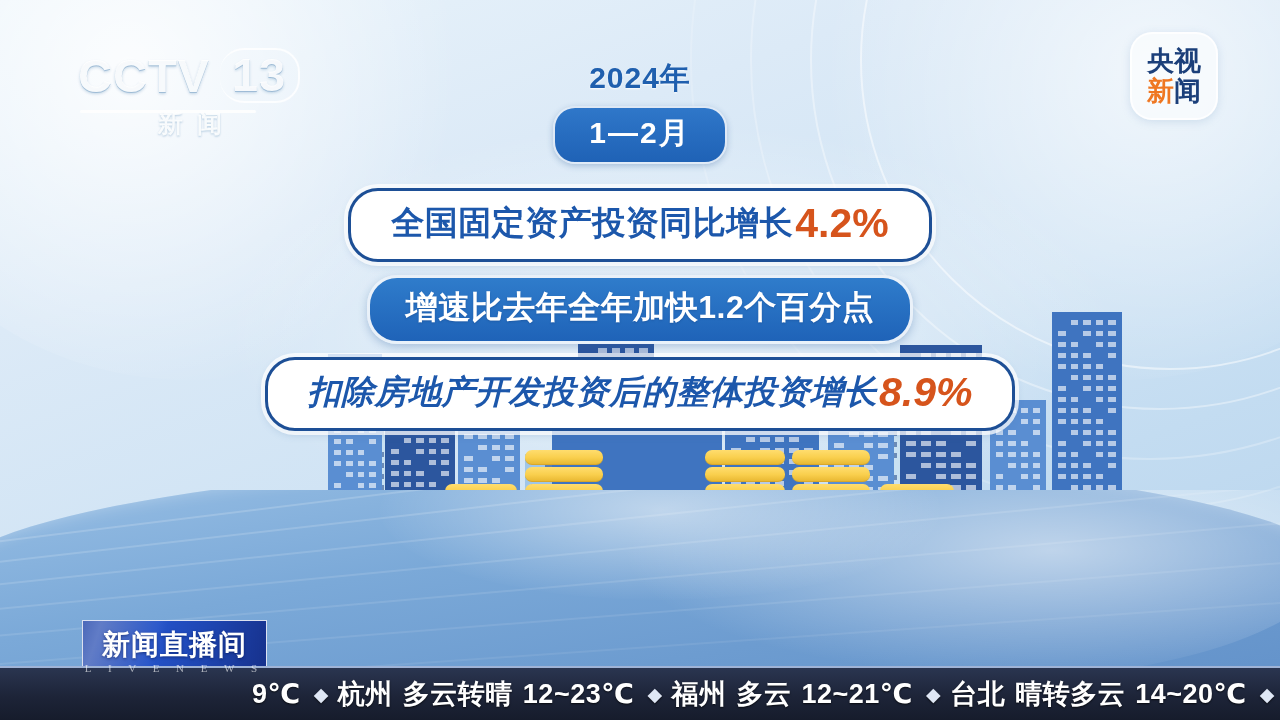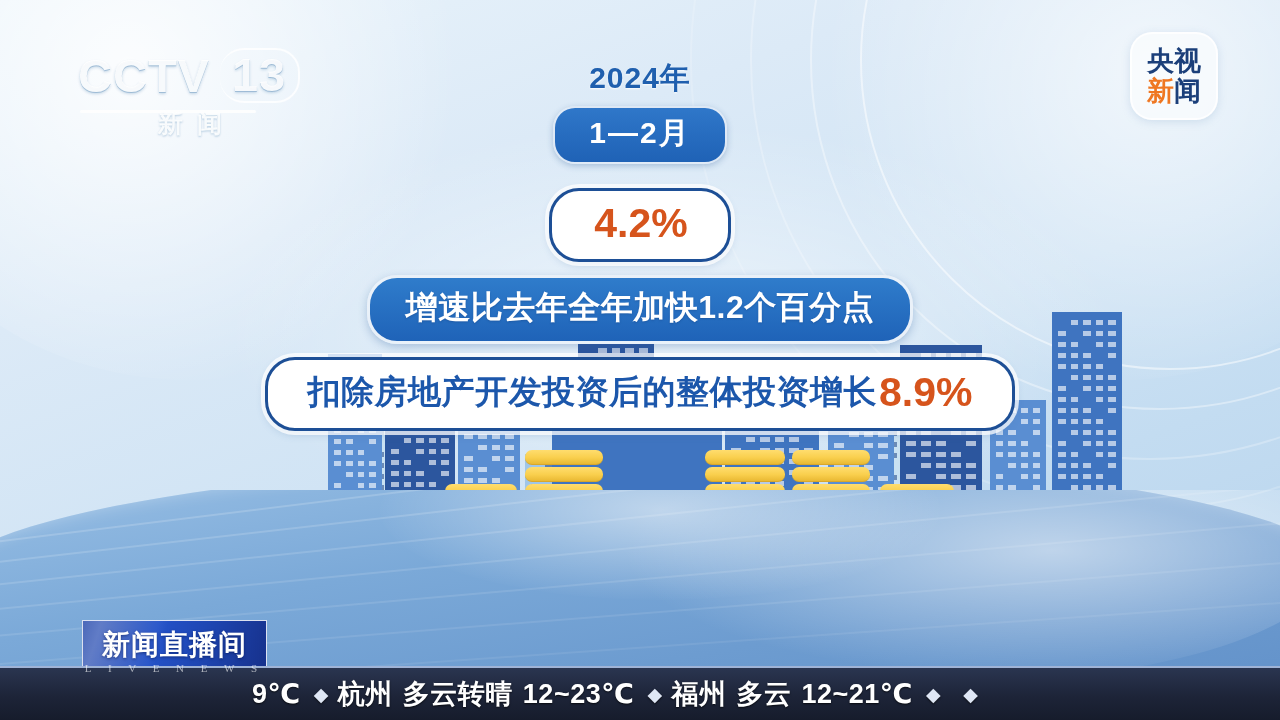--- a/index.html
+++ b/index.html
@@ -97,21 +97,21 @@
     box-shadow:0 0 0 4px rgba(255,255,255,.75),0 3px 9px rgba(60,110,170,.28);}
   .bar-white .t{font-size:33px;font-weight:700;color:#1c57ab;letter-spacing:.5px;}
   .bar-white .num{font-size:41px;font-weight:700;color:#d6541c;margin-left:2px;letter-spacing:0;}
 
   .bar-blue{margin-top:13px;background:linear-gradient(180deg,#2f7ccb 0%,#1f63b8 100%);
     border:3px solid rgba(255,255,255,.9);padding:8px 36px 11px;
     box-shadow:0 3px 9px rgba(45,95,160,.3);}
   .bar-blue .t{font-size:32px;font-weight:700;color:#ffffff;letter-spacing:.5px;
     text-shadow:0 1px 2px rgba(20,60,120,.35);}
 
-  .bar-white2{margin-top:13px;}
+  .bar-white2{margin-top:13px;font-style:italic;}
 
   .cta{margin-top:15px;background:linear-gradient(180deg,#e3551c 0%,#cf3f12 100%);
     border:4px solid #ffffff;border-radius:34px;padding:8px 56px 12px;
     box-shadow:0 0 0 2px rgba(190,215,240,.7),0 4px 12px rgba(140,60,20,.3);}
   .cta .t{font-size:37px;font-weight:700;color:#ffe9b8;letter-spacing:3px;
     text-shadow:0 2px 2px rgba(120,40,10,.4);}
 
   
   .bug{position:absolute;left:82px;bottom:36px;width:185px;}
   .bug-top{height:64px;position:relative;overflow:hidden;border:1px solid rgba(255,255,255,.85);
@@ -858,20 +858,21 @@
       <span class="cnews-ch">闻</span>
     </div>
   </div>
 
   <div class="stack">
 
     <div class="year">2024年</div>
     <div class="month-pill">1—2月</div>
 
     <div class="bar bar-white">
+      <span class="t">全国固定资产投资同比增长</span>
       <span class="num">4.2%</span>
     </div>
 
     <div class="bar bar-blue">
       <span class="t">增速比去年全年加快1.2个百分点</span>
     </div>
 
     <div class="bar bar-white bar-white2">
       <span class="t">扣除房地产开发投资后的整体投资增长</span>
       <span class="num">8.9%</span>
@@ -889,17 +890,18 @@
   </div>
 
   <div class="ticker">
     <div class="ticker-inner" id="ticker-inner">
       <span class="tk">9℃</span>
     <span class="tk tk-sep">◆</span>
         <span><span class="tk tk-city">杭州</span><span class="tk tk-cond">多云转晴</span><span class="tk">12~23℃</span></span>
         <span class="tk tk-sep">◆</span>
         <span><span class="tk tk-city">福州</span><span class="tk tk-cond">多云</span><span class="tk">12~21℃</span></span>
         <span class="tk tk-sep">◆</span>
+        <span><span class="tk tk-city">台北</span><span class="tk tk-cond">晴转多云</span><span class="tk">14~20℃</span></span>
         <span class="tk tk-sep">◆</span>
       </div>
   </div>
 
 </div>
 
 </body></html>

